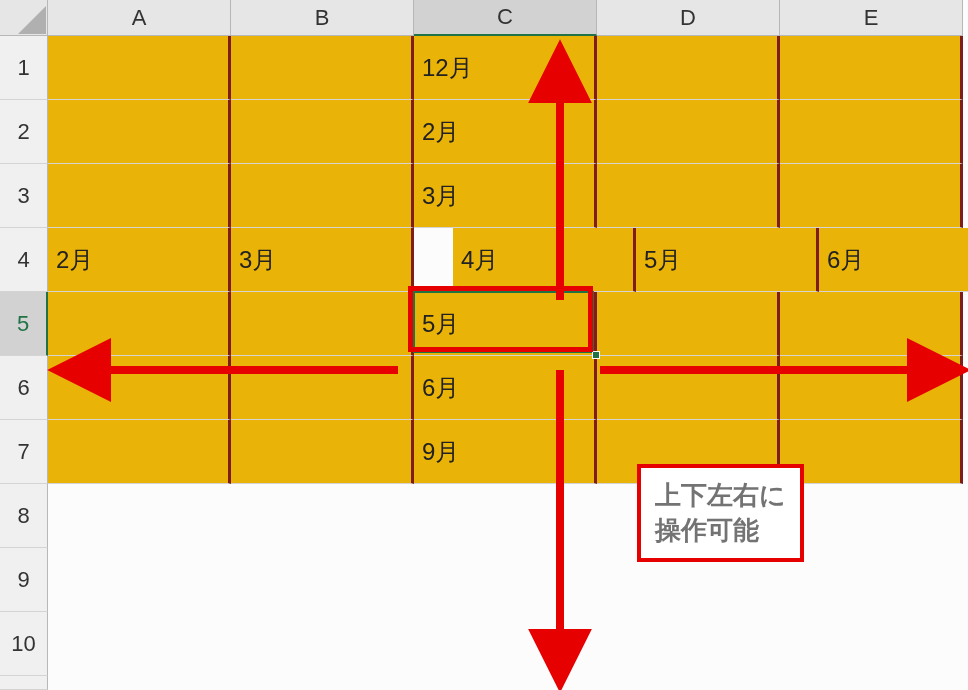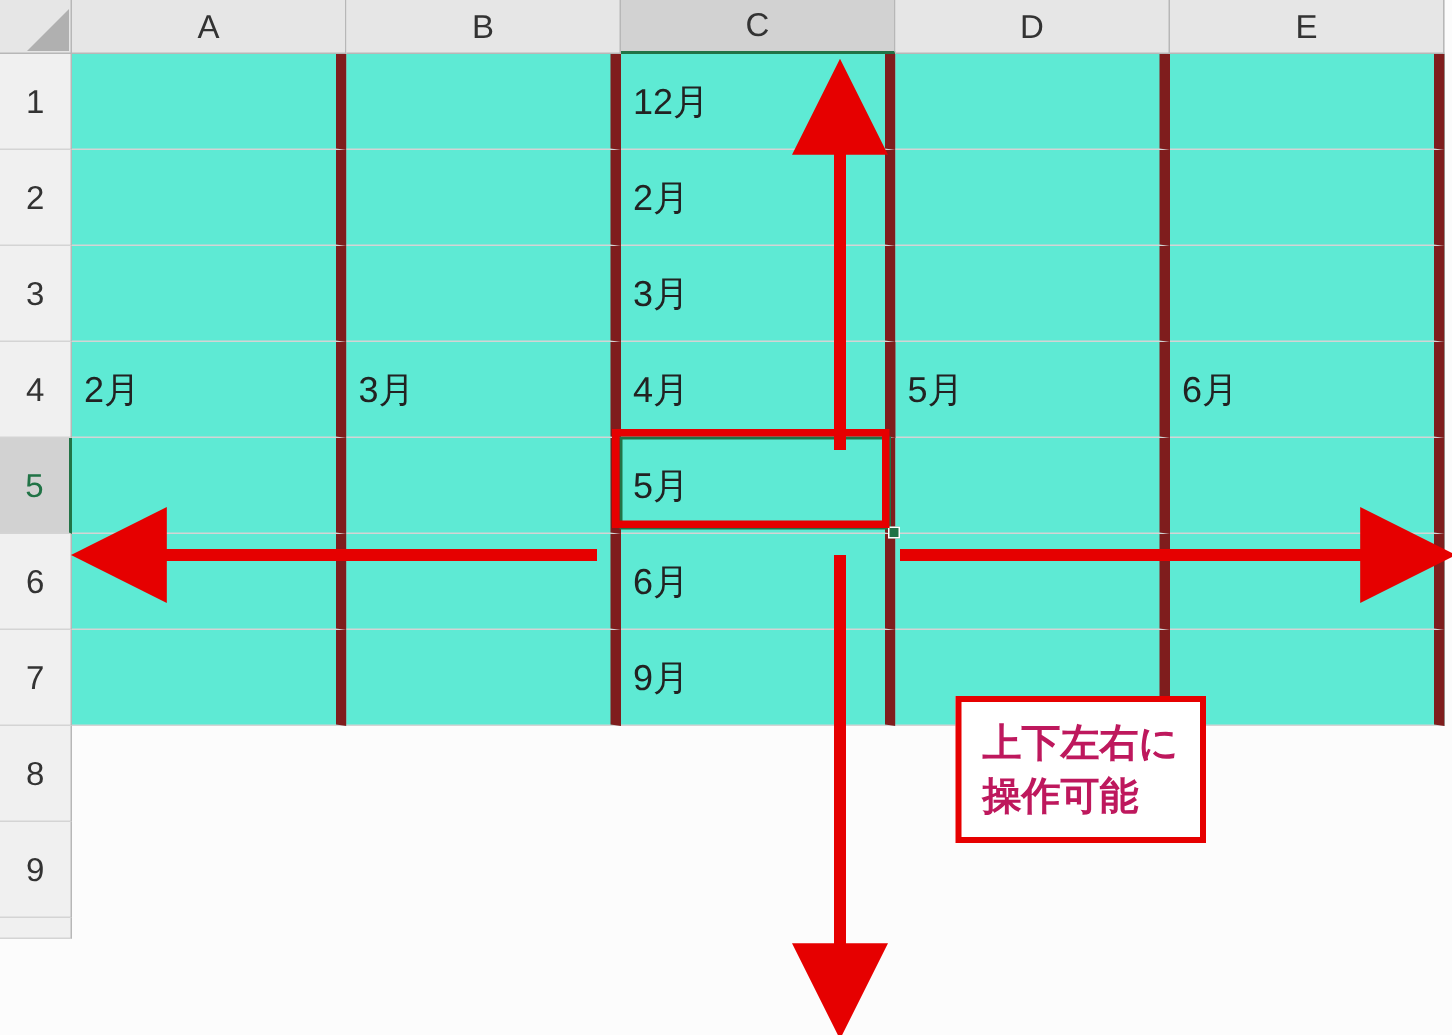--- a/index.html
+++ b/index.html
@@ -65,31 +65,32 @@
   .grid {
     position: absolute;
     left: 48px; top: 36px;
   }
   .row {
     display: flex;
     height: 64px;
   }
   .cell {
     width: 183px; height: 64px;
-    border-right: 7px solid #7f1d1d;
+    border-right: 3px solid #7f1d1d;
     border-bottom: 1px solid #d4d4d4;
     font-size: 24px;
     color: #222;
     padding: 0 8px;
     display: flex; align-items: center;
-    background: #5eead4;
+    background: #eab308;
     position: relative;
   }
   .cell.active {
     z-index: 2;
+    margin-left: 39px;
   }
   .sel-outline {
     position: absolute;
     border: 2px solid #217346;
     pointer-events: none;
     z-index: 3;
   }
   .fill-handle {
     position: absolute;
     width: 8px; height: 8px;
@@ -106,21 +107,21 @@
   .red-box {
     position: absolute;
     border: 5px solid #e60000;
     z-index: 11;
     pointer-events: none;
   }
   .callout {
     position: absolute;
     border: 4px solid #e60000;
     background: #ffffff;
-    color: #be185d;
+    color: #737373;
     font-weight: bold;
     font-size: 26px;
     line-height: 1.35;
     padding: 10px 14px;
     z-index: 12;
     pointer-events: none;
     white-space: pre;
   }
 </style>
 </head>
@@ -144,20 +145,21 @@
   <div class="rowheaders">
       <div class="rh">1</div>
       <div class="rh">2</div>
       <div class="rh">3</div>
       <div class="rh">4</div>
       <div class="rh sel">5</div>
       <div class="rh">6</div>
       <div class="rh">7</div>
       <div class="rh">8</div>
       <div class="rh">9</div>
+      <div class="rh">10</div>
       <div class="rh last"></div>
     </div>
   <div class="grid">
       <div class="row">
         <div class="cell"></div>
         <div class="cell"></div>
         <div class="cell">12月</div>
         <div class="cell"></div>
         <div class="cell"></div>
       </div>

